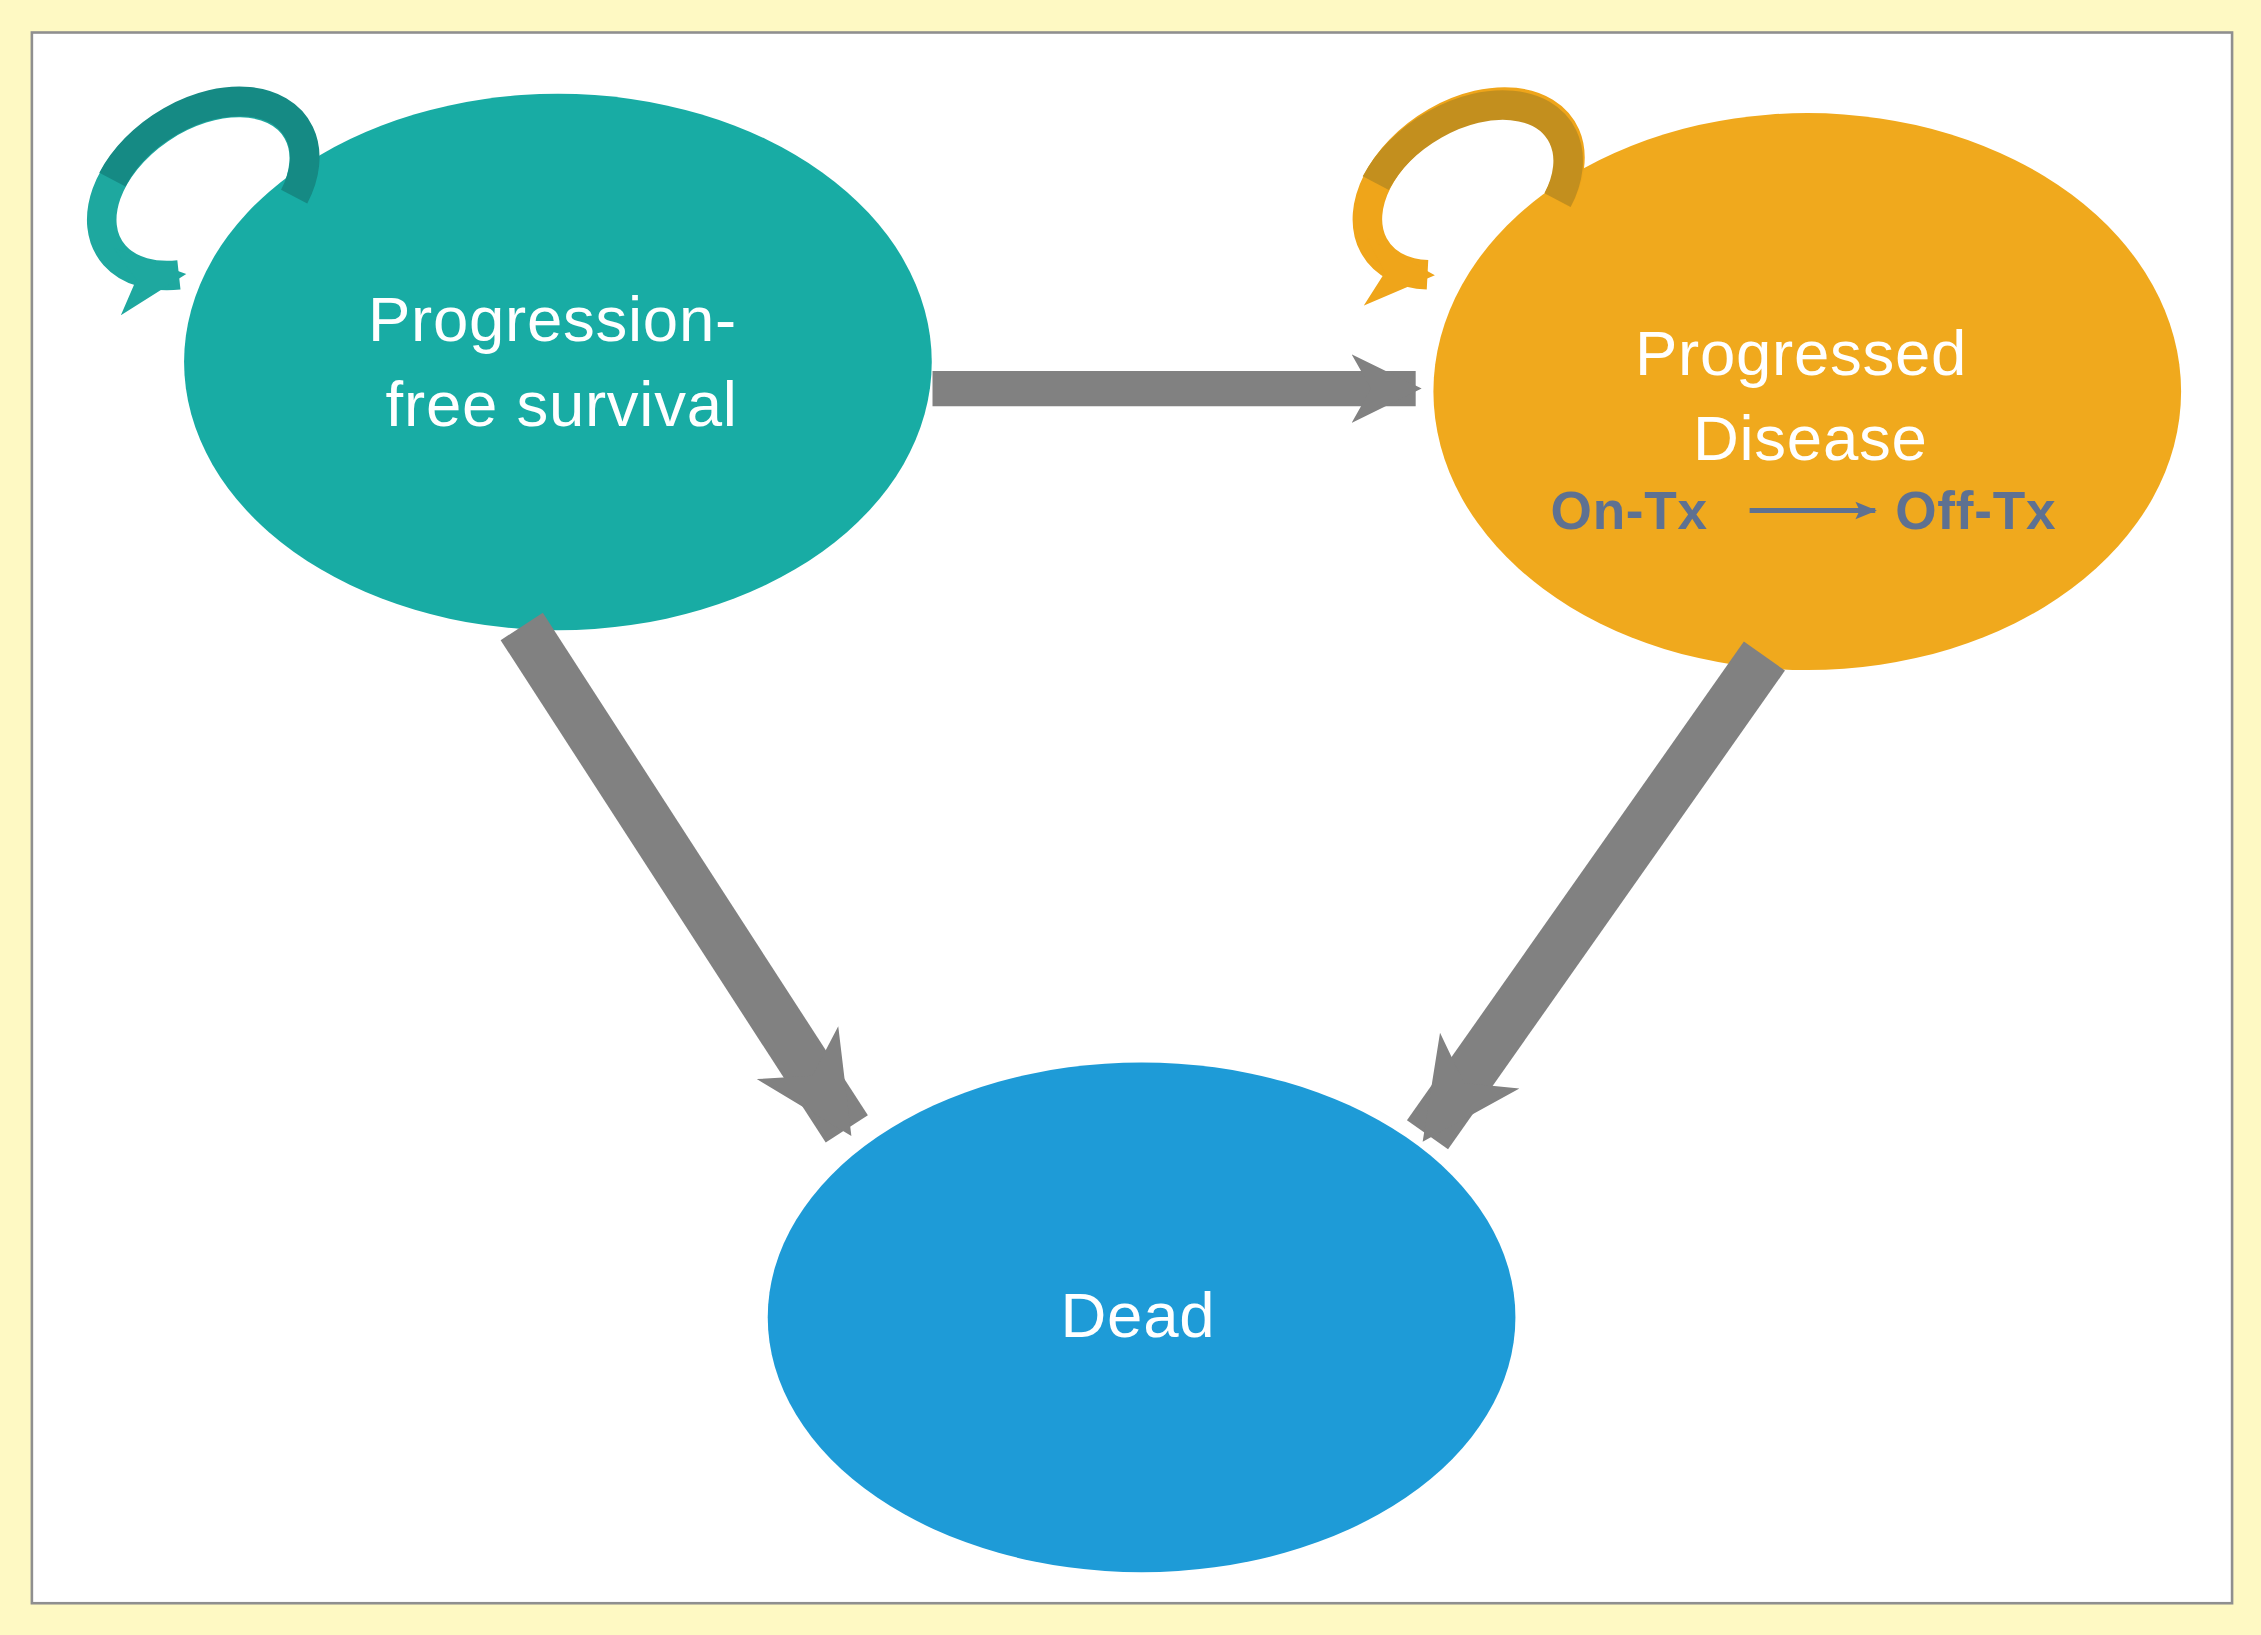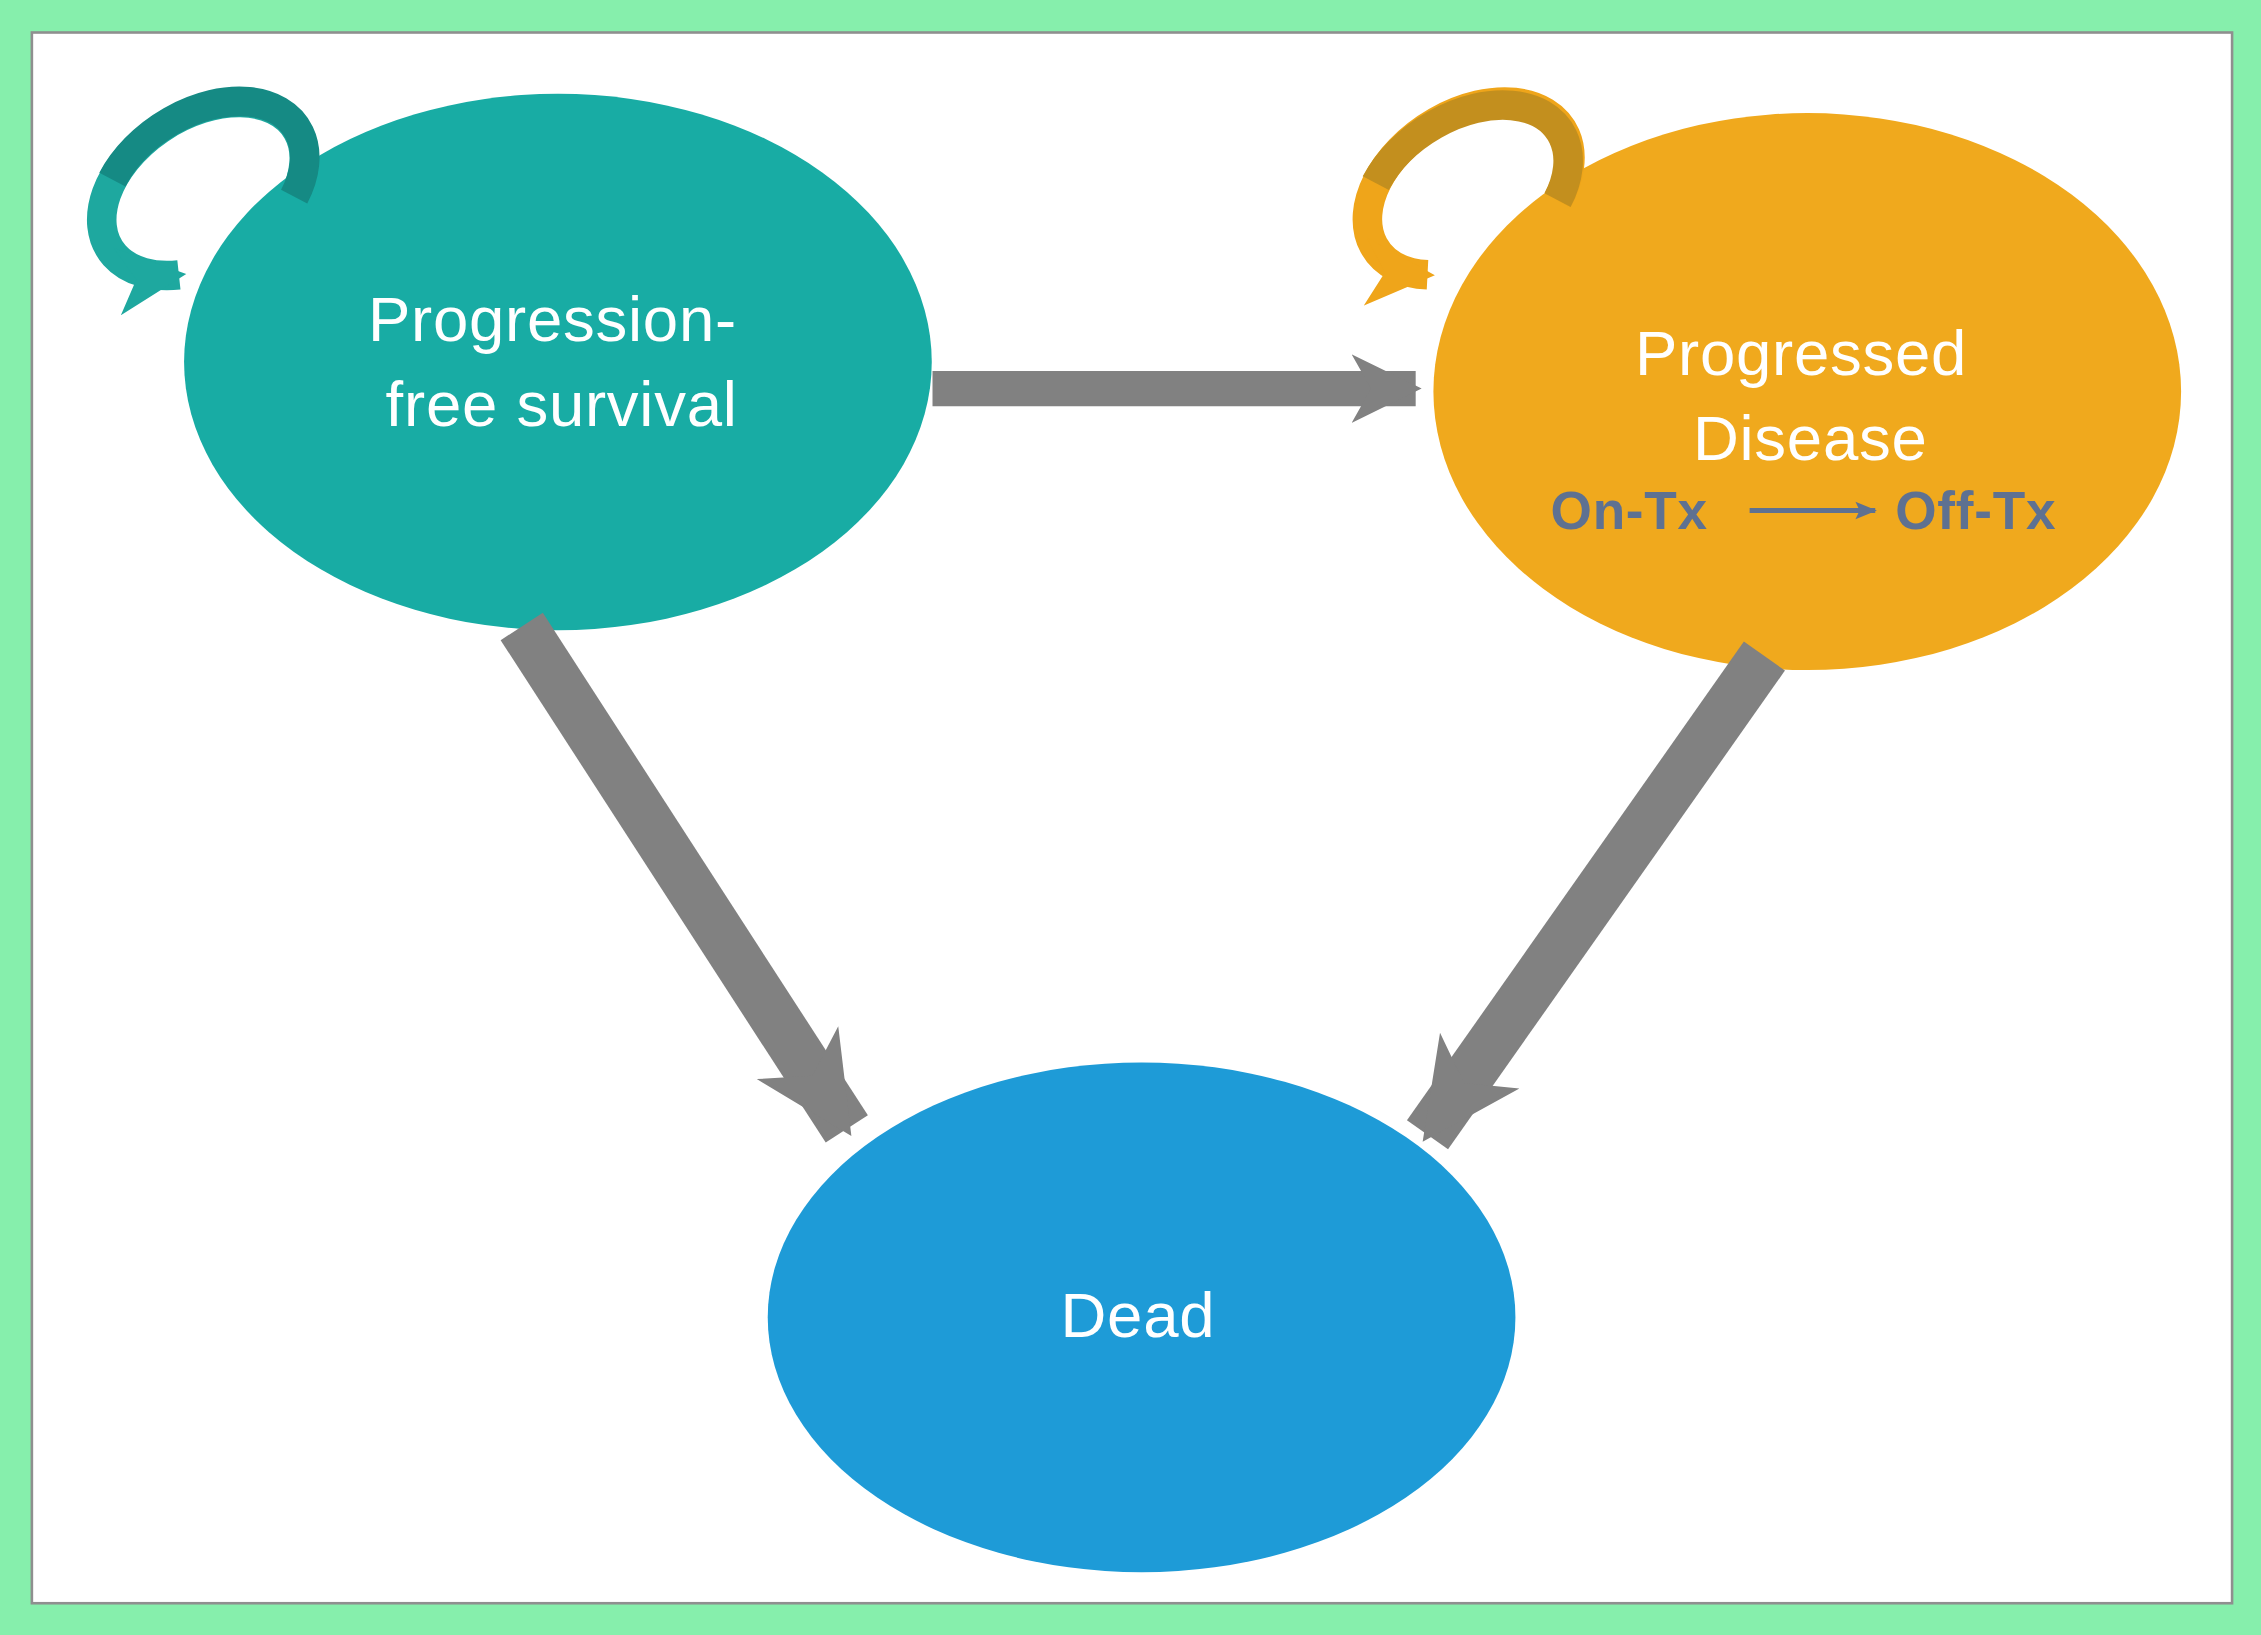--- a/index.html
+++ b/index.html
@@ -5,21 +5,21 @@
   html, body {
     margin: 0;
     padding: 0;
     background: #ffffff;
     font-family: "Liberation Sans", sans-serif;
   }
   .canvas {
     position: relative;
     width: 2261px;
     height: 1635px;
-    background: #86efac;
+    background: #fef9c3;
     overflow: hidden;
   }
   svg { display: block; }
   text {
     font-family: "Liberation Sans", sans-serif;
   }
   .state-label {
     font-size: 86px;
     font-weight: 400;
     letter-spacing: 1px;

